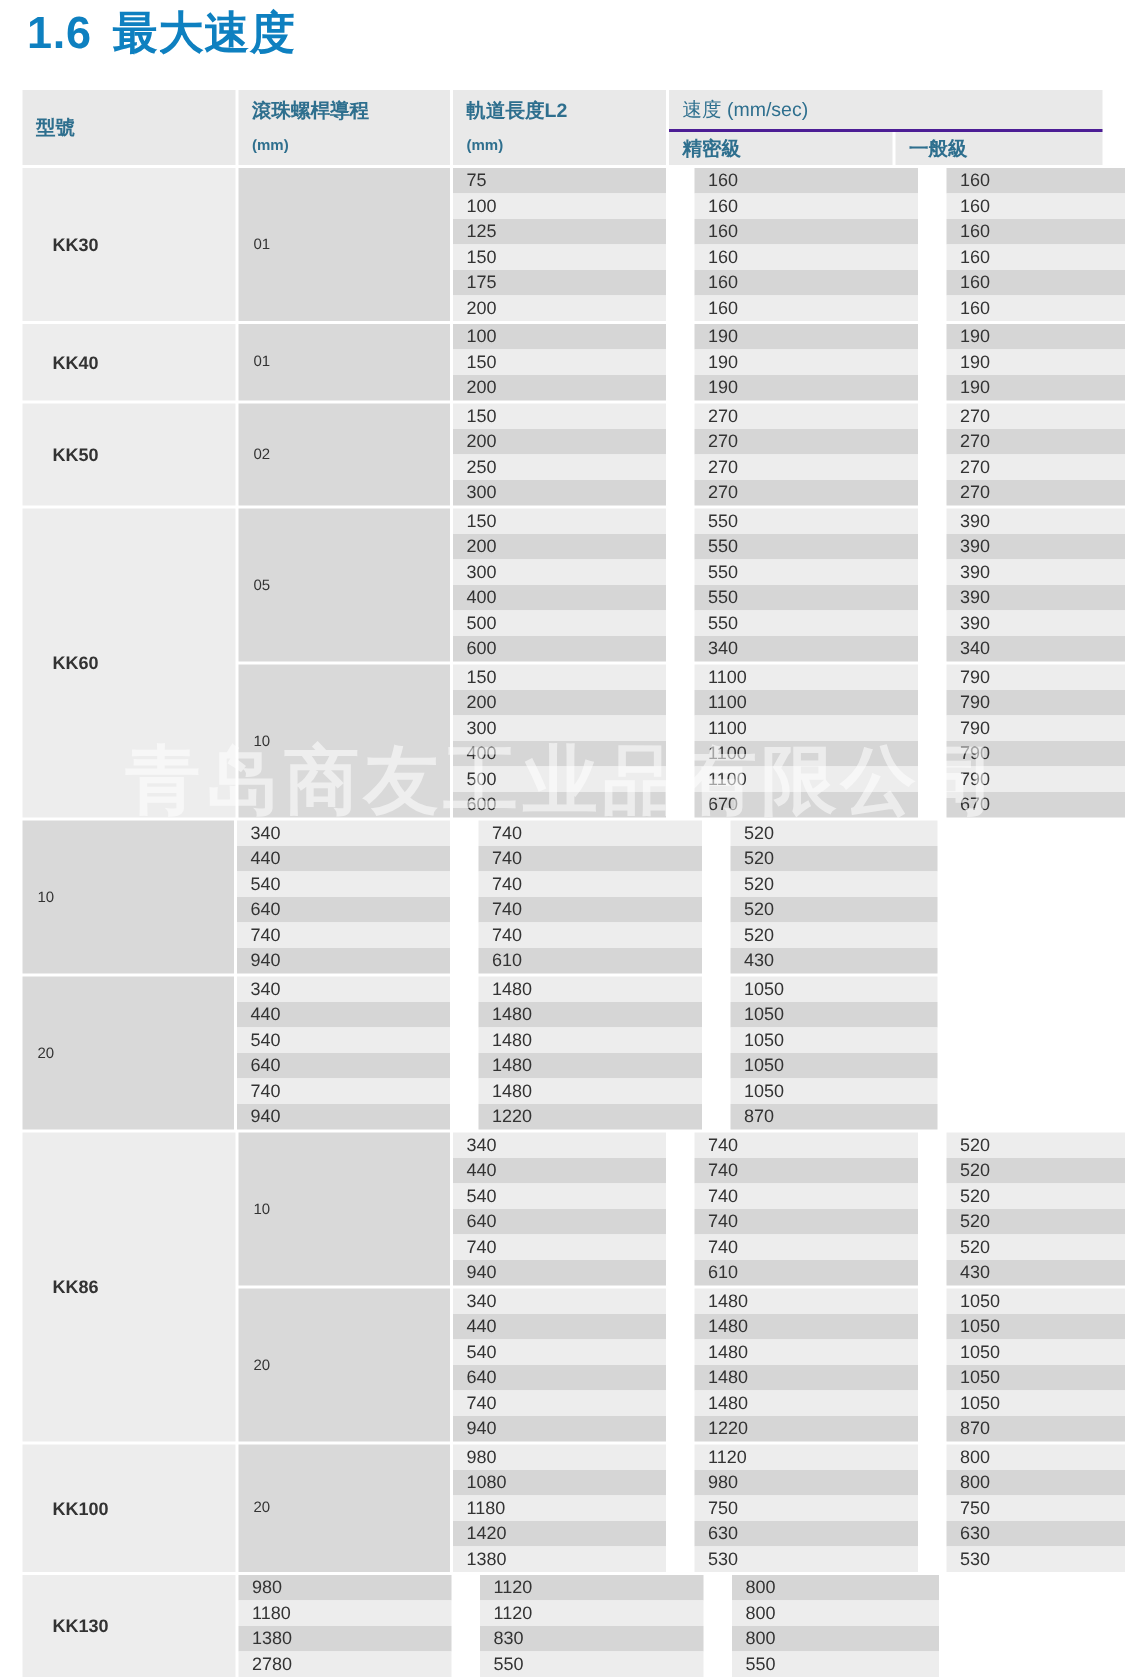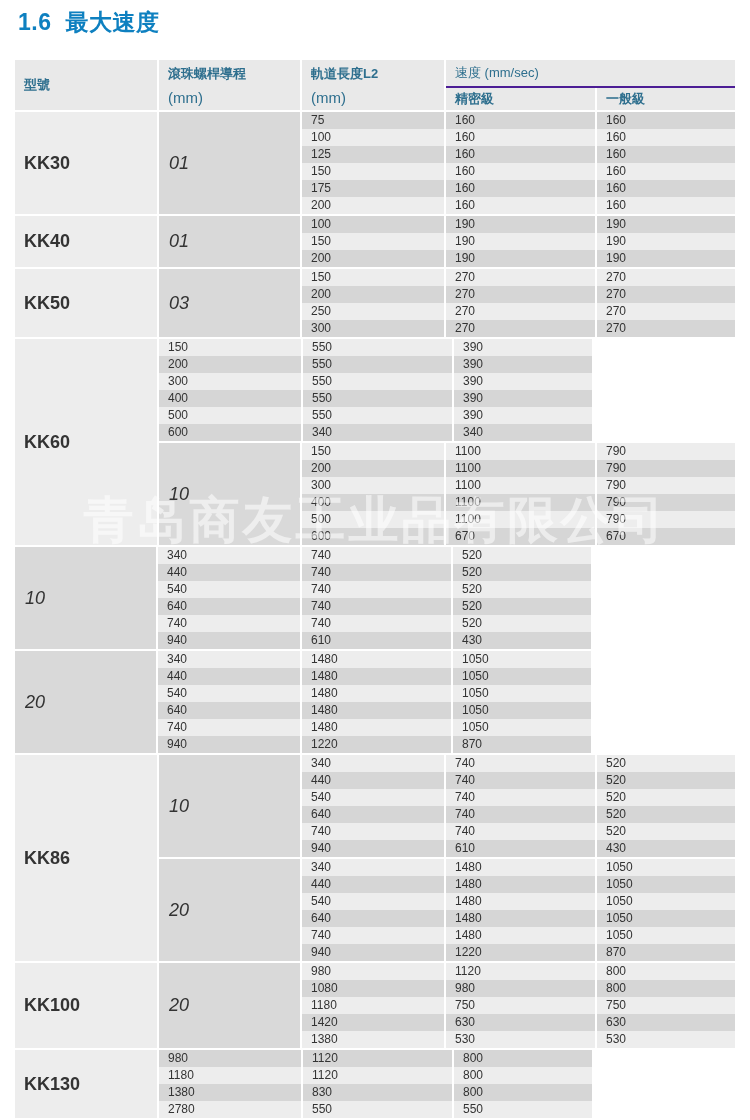--- a/index.html
+++ b/index.html
@@ -9,49 +9,49 @@
   }
   *{box-sizing:border-box;margin:0;padding:0;}
   html,body{width:750px;}
   body{
     width:750px;height:1120px;background:var(--page-bg);
     font-family:"Liberation Sans","DejaVu Sans",sans-serif;
     color:var(--text);position:relative;overflow:hidden;
   }
   .title{
     padding:7px 0 0 18px;color:var(--title);font-weight:bold;
-    font-size:23px;line-height:31px;letter-spacing:0.5px;
+    font-size:30px;line-height:31px;letter-spacing:0.5px;
   }
   .title .num{margin-right:14px;}
   .table-wrap{margin:22px 15px 0 15px;width:684px;border-radius:28px;}
   
   .thead{
     display:grid;grid-template-columns:142px 141px 142px 149px 138px;
     grid-template-rows:28px 22px;column-gap:2px;margin-bottom:2px;
   }
   .th{background:var(--header-bg);color:var(--header-text);font-size:13px;}
   .th-model{grid-column:1;grid-row:1/3;display:flex;align-items:center;padding-left:9px;font-weight:bold;}
   .th-2line{grid-row:1/3;display:flex;flex-direction:column;justify-content:space-between;padding:6px 0 5px 9px;}
   .th-2line .l1{font-weight:bold;line-height:15px;}
-  .th-2line .l2{font-weight:normal;line-height:15px;font-size:15px;}
+  .th-2line .l2{font-weight:bold;line-height:15px;font-size:10px;}
   .th-speed{grid-column:4/6;grid-row:1;display:flex;align-items:center;padding-left:9px;border-bottom:2px solid #4c1d95;font-weight:normal;}
   .th-sub{grid-row:2;display:flex;align-items:center;padding-left:9px;font-weight:bold;}
   .th-prec{grid-column:4;}
   .th-gen{grid-column:5;}
   
   .tbody{display:flex;flex-direction:column;}
   .group{display:grid;grid-template-columns:142px 576px;column-gap:2px;}
   .group + .group{margin-top:2px;}
-  .model-cell{background:var(--model-bg);display:flex;align-items:center;padding-left:9px;font-weight:bold;font-size:18px;}
+  .model-cell{background:var(--model-bg);display:flex;align-items:center;padding-left:20px;font-weight:bold;font-size:12px;}
   .leads{display:flex;flex-direction:column;}
   .lead-block{display:grid;grid-template-columns:141px 433px;column-gap:2px;}
   .lead-block + .lead-block{margin-top:2px;}
-  .lead-cell{background:var(--lead-bg);display:flex;align-items:center;padding-left:10px;font-size:18px;font-style:italic;}
+  .lead-cell{background:var(--lead-bg);display:flex;align-items:center;padding-left:10px;font-size:10px;}
   .rows{display:flex;flex-direction:column;}
-  .data-row{display:grid;grid-template-columns:142px 149px 138px;column-gap:2px;height:17px;}
+  .data-row{display:grid;grid-template-columns:142px 149px 138px;column-gap:19px;height:17px;}
   .data-row .cell{font-size:12px;line-height:17px;padding-left:9px;white-space:nowrap;overflow:hidden;}
   .data-row.dark .cell{background:var(--row-dark);}
   .data-row.light .cell{background:var(--row-light);}
   
   .watermark{
     position:absolute;top:487px;left:50%;transform:translateX(-50%);
     font-size:50px;font-weight:bold;letter-spacing:3px;white-space:nowrap;
     color:rgba(255,255,255,0.55);z-index:5;pointer-events:none;
   }
 </style>
@@ -142,21 +142,21 @@
                 <div class="cell">190</div>
               </div>
             </div>
           </div>
         </div>
       </div>
       <div class="group">
         <div class="model-cell">KK50</div>
         <div class="leads">
           <div class="lead-block">
-            <div class="lead-cell">03</div>
+            <div class="lead-cell">02</div>
             <div class="rows">
               <div class="data-row light">
                 <div class="cell">150</div>
                 <div class="cell">270</div>
                 <div class="cell">270</div>
               </div>
               <div class="data-row dark">
                 <div class="cell">200</div>
                 <div class="cell">270</div>
                 <div class="cell">270</div>
@@ -172,20 +172,21 @@
                 <div class="cell">270</div>
               </div>
             </div>
           </div>
         </div>
       </div>
       <div class="group">
         <div class="model-cell">KK60</div>
         <div class="leads">
           <div class="lead-block">
+            <div class="lead-cell">05</div>
             <div class="rows">
               <div class="data-row light">
                 <div class="cell">150</div>
                 <div class="cell">550</div>
                 <div class="cell">390</div>
               </div>
               <div class="data-row dark">
                 <div class="cell">200</div>
                 <div class="cell">550</div>
                 <div class="cell">390</div>

